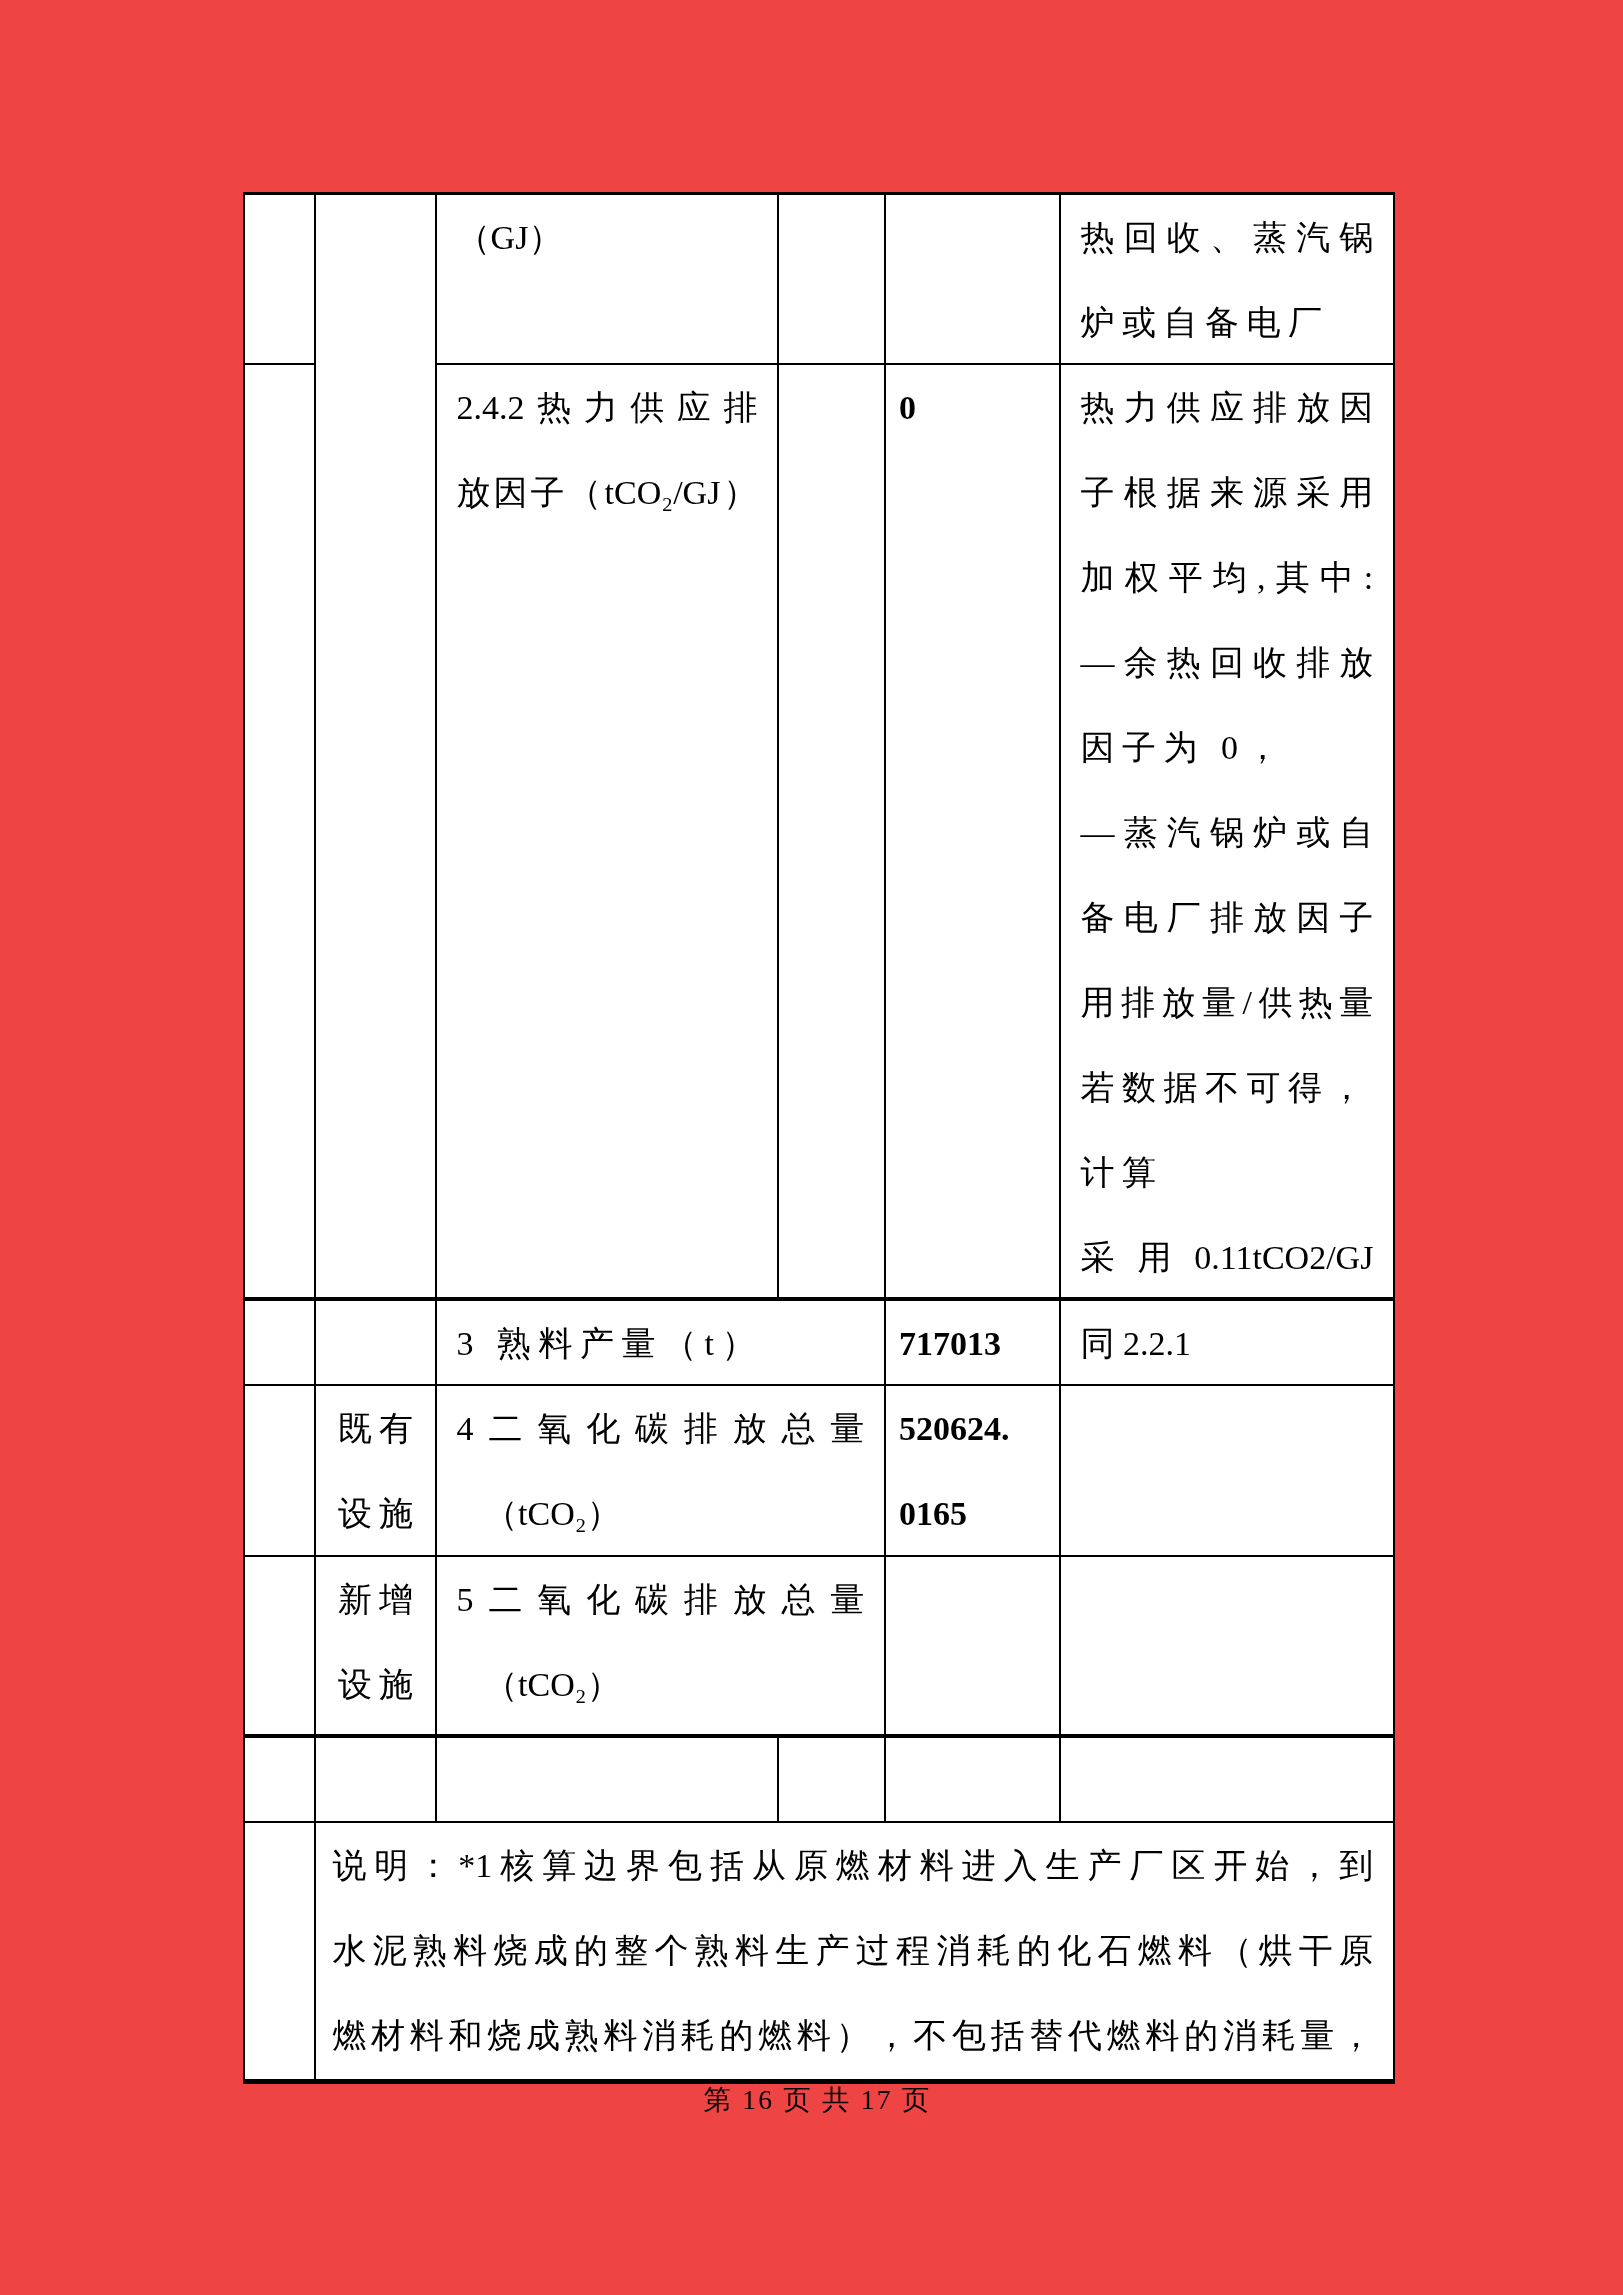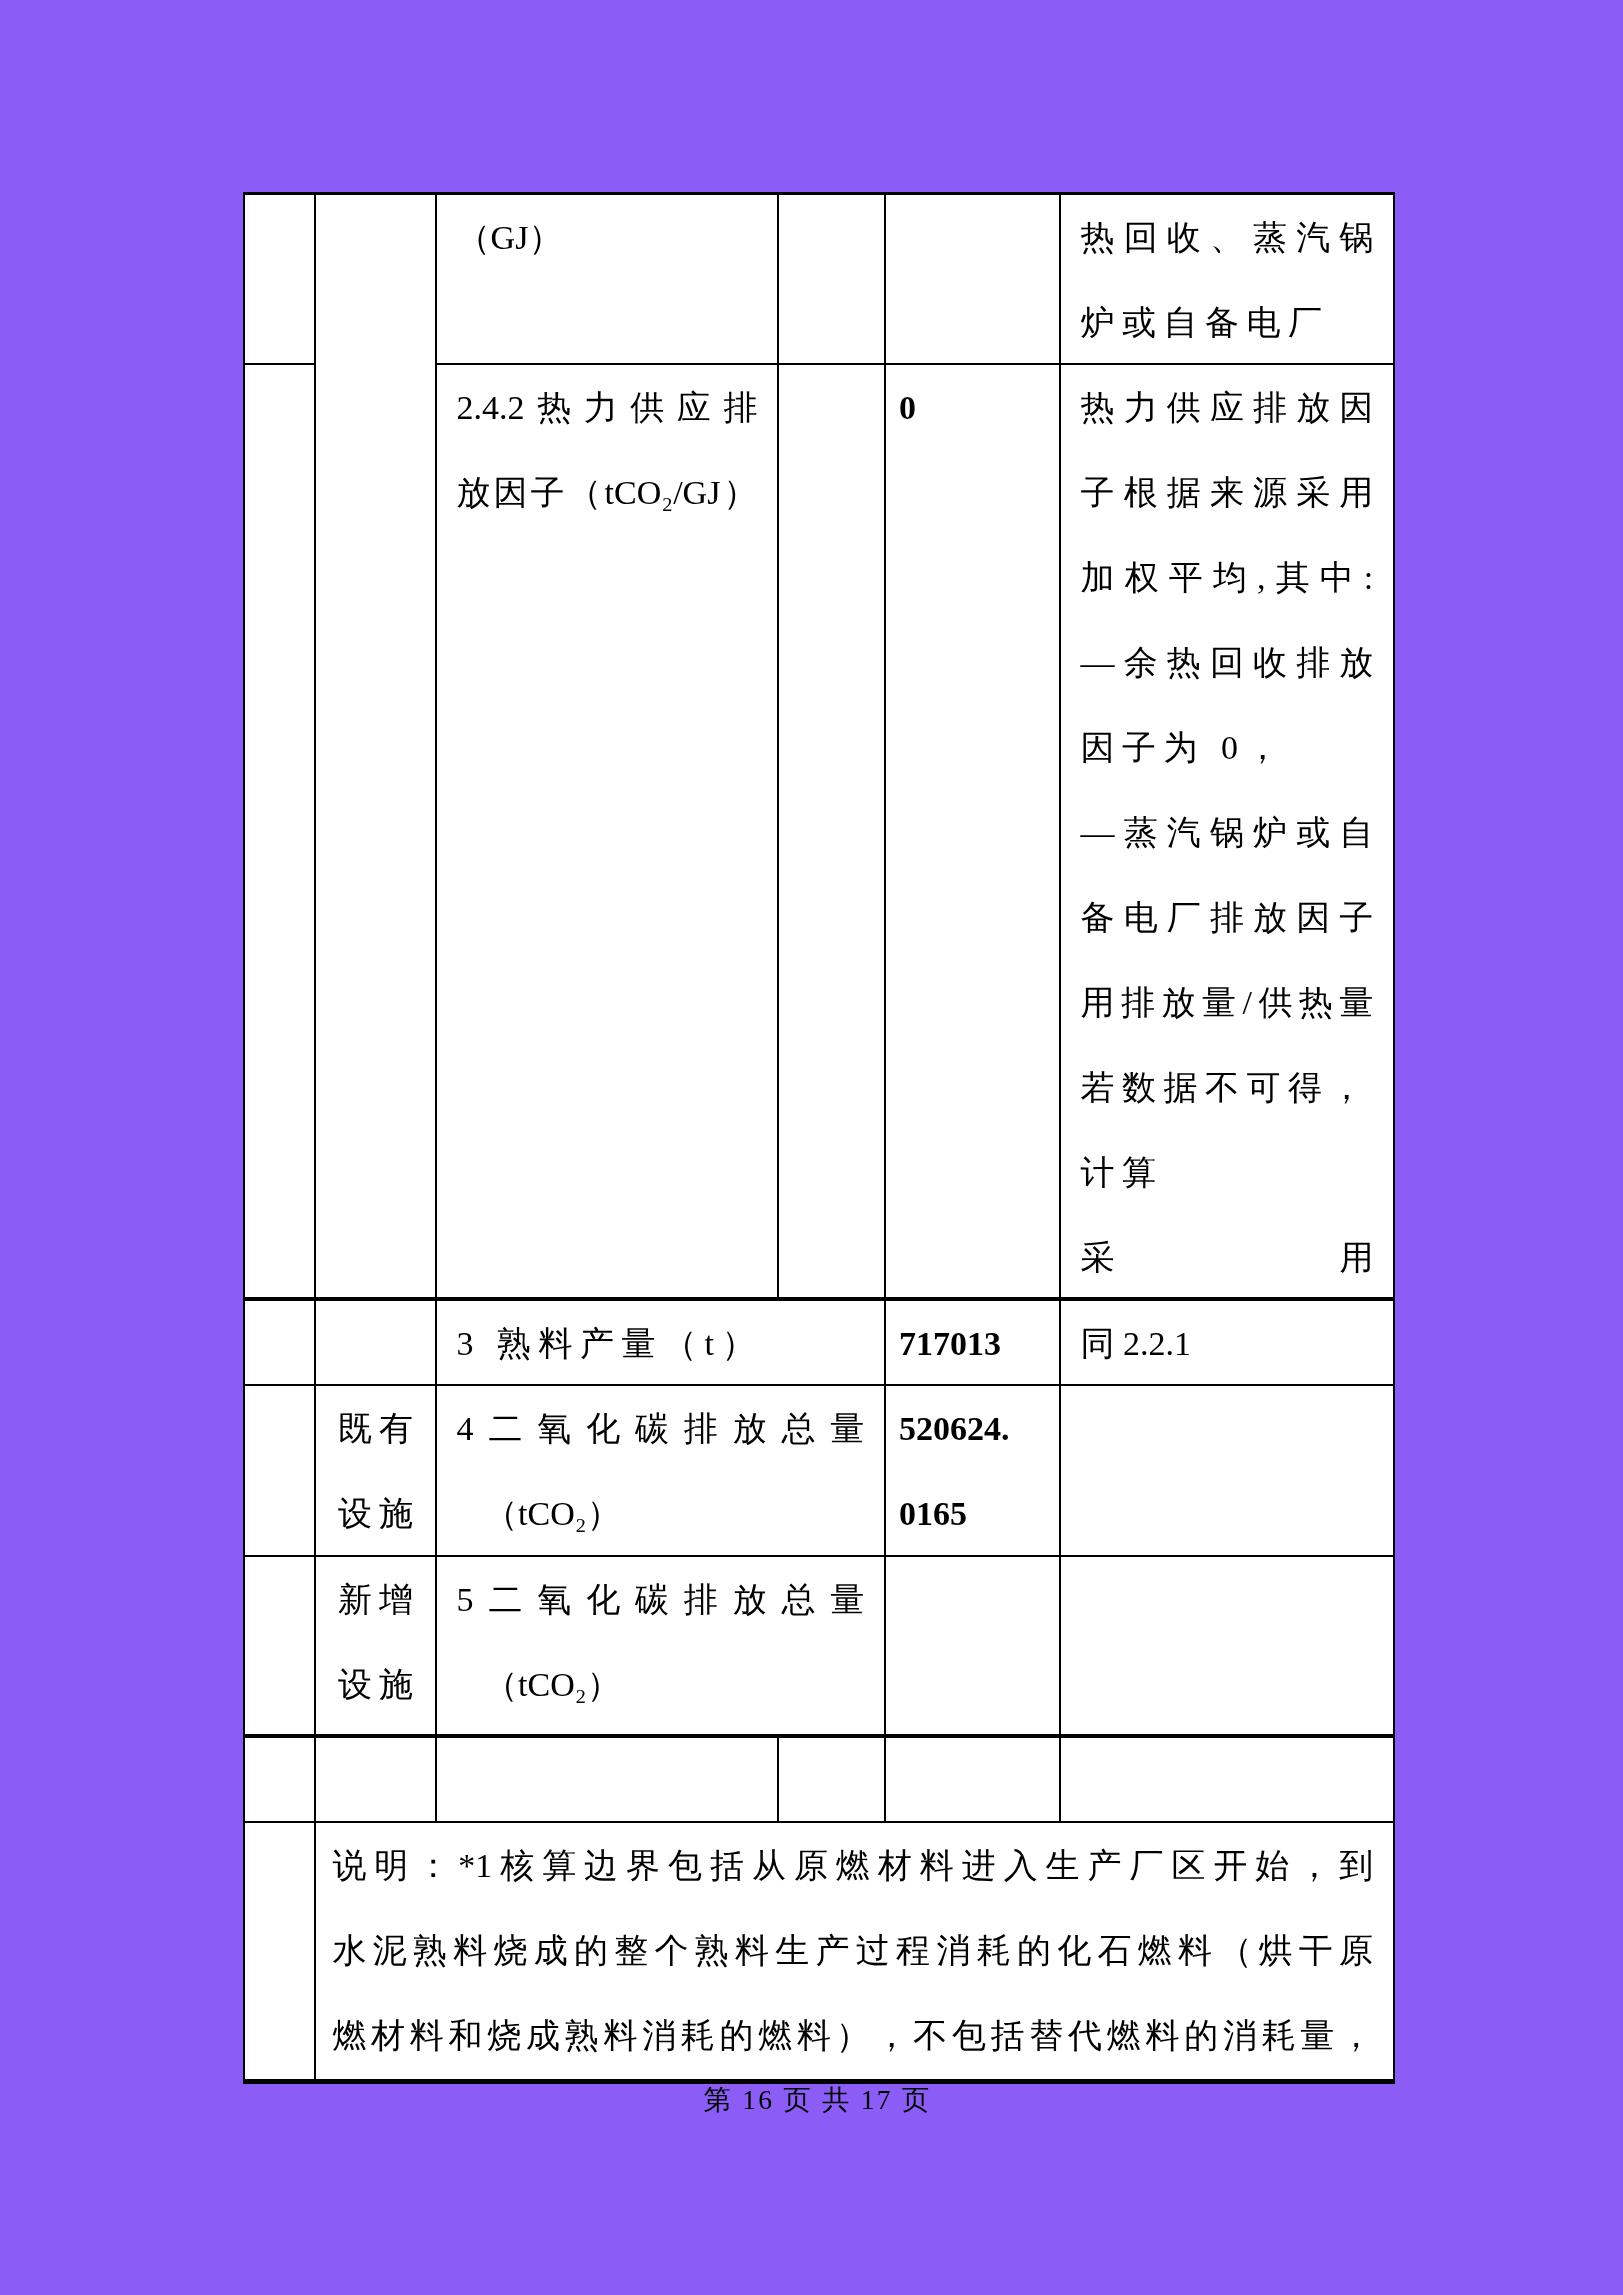--- a/index.html
+++ b/index.html
@@ -1,17 +1,17 @@
 <!DOCTYPE html>
 <html style="font-size:10.5px"><head>
 <meta charset="utf-8">
 <style>
   html,body { margin:0; padding:0; background:#e8e8e8; }
   .page {
-    position:relative; width:1623px; height:2295px; background:#8b5cf6;
+    position:relative; width:1623px; height:2295px; background:#ef4444;
     font-family:"Liberation Serif","DejaVu Serif",serif; color:#000;
     overflow:hidden;
   }
   .ctable {
     position:absolute; left:243px; top:192px;
     border-left:2.6px solid #000; border-top:3.3px solid #000; border-bottom:5.2px solid #000;
     display:grid;
     grid-template-columns:71px 121px 342px 107px 175px 334px;
     grid-template-rows:170px 936px 85px 171px 181px 85px 256px;
     background:#fff;
@@ -153,20 +153,21 @@
           <span>/</span>
           <span>供</span>
           <span>热</span>
           <span>量</span>
         </div>
       <div class="ln">若数据不可得，</div>
       <div class="ln">计算</div>
       <div class="ln" data-spread="true">
           <span>采</span>
           <span>用</span>
+          <span> 0.11tCO2/GJ</span>
         </div>
     </div>
 
     <div class="cell" style="grid-area:3/1/4/2"></div>
     <div class="cell" style="grid-area:3/2/4/3"></div>
     <div class="cell" style="grid-area:3/3/4/5">
       <div class="ln">3 熟料产量（t）</div>
     </div>
     <div class="cell val" style="grid-area:3/5/4/6">
       <div class="ln num">717013</div>

